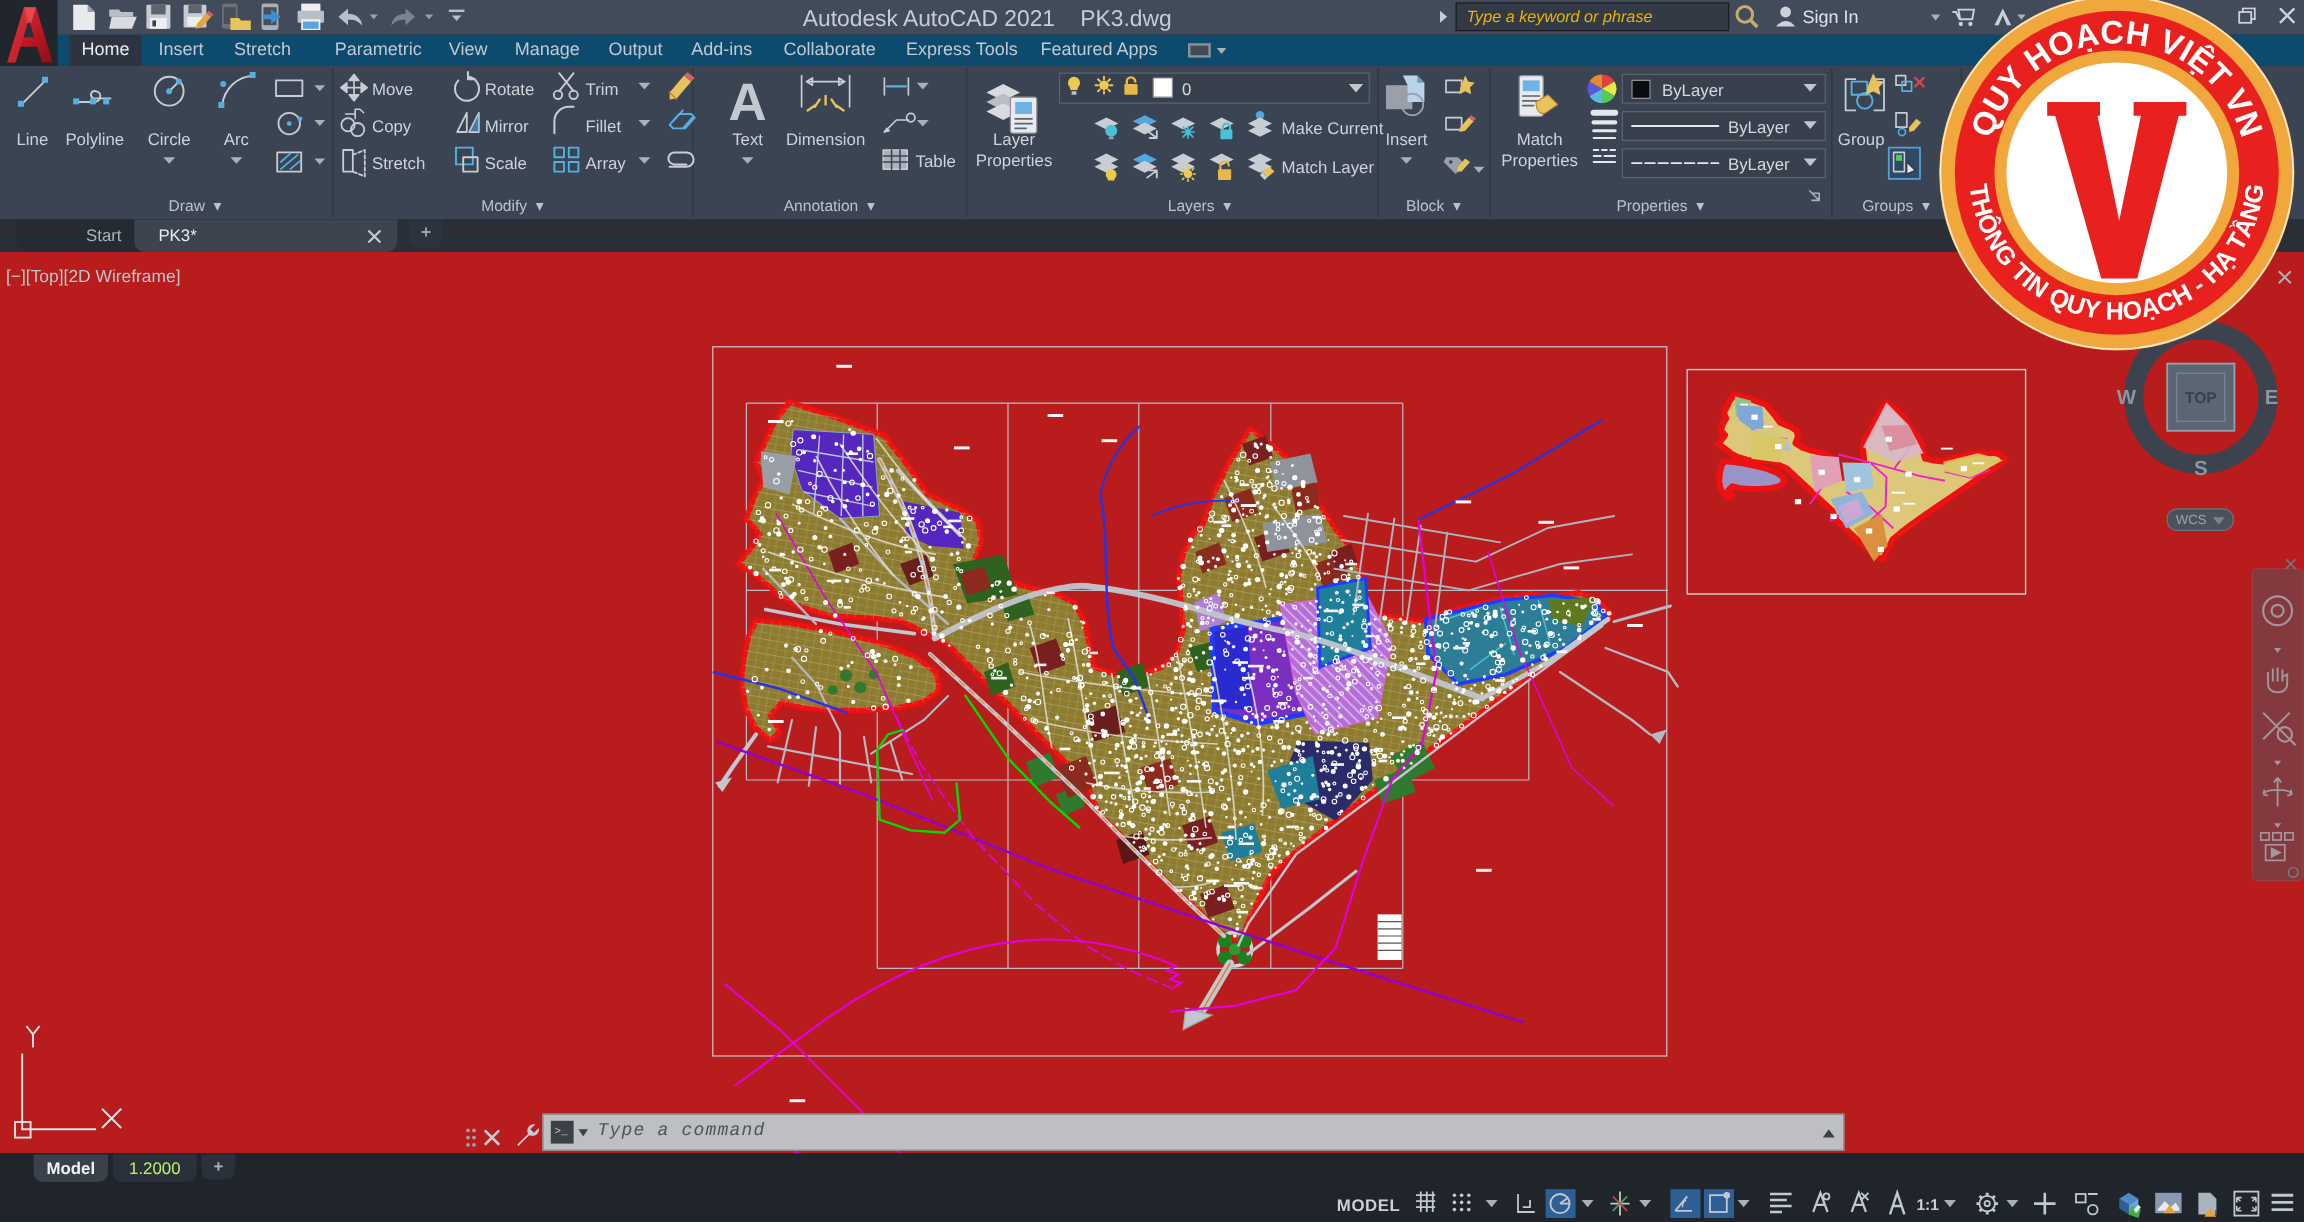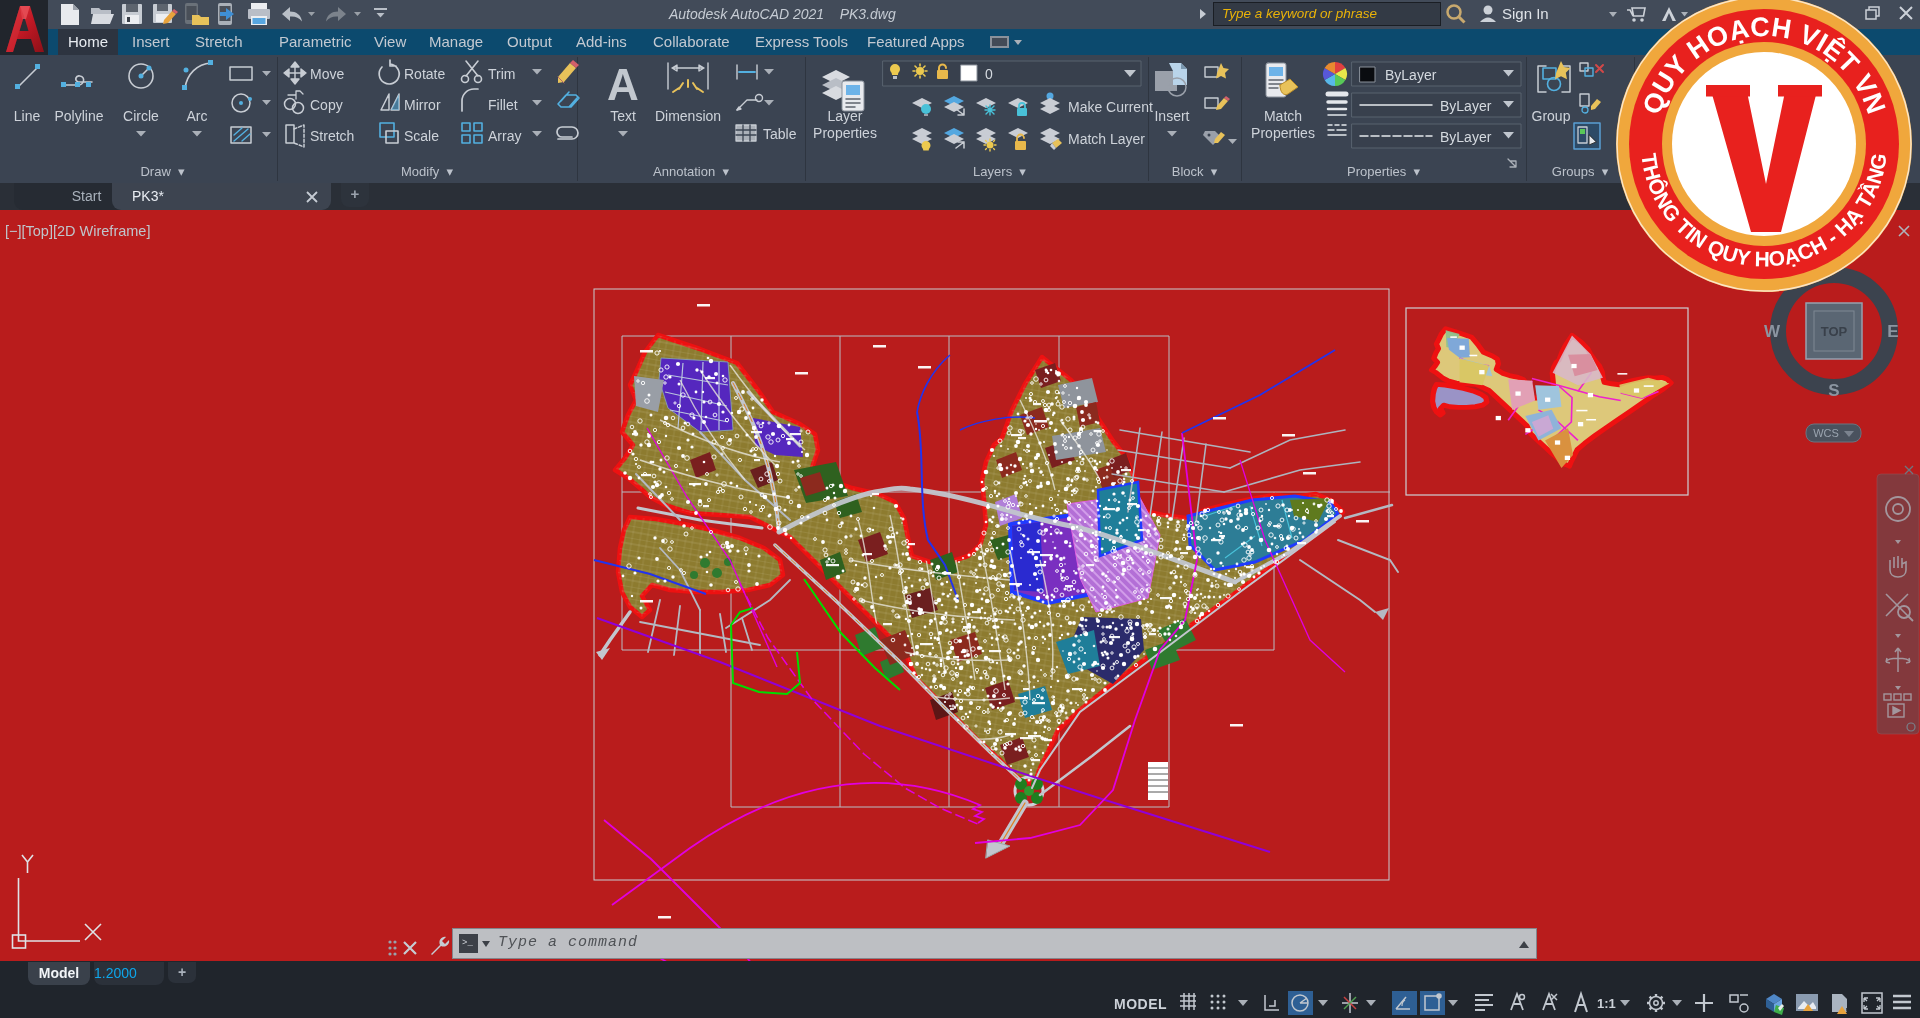--- a/index.html
+++ b/index.html
@@ -6,21 +6,21 @@
   html,body { width:1920px; height:1018px; overflow:hidden; background:#212830;
     font-family:"Liberation Sans", sans-serif; }
   .abs { position:absolute; }
   #titlebar { position:absolute; left:0; top:0; width:1920px; height:29px; background:#424b59; }
   #logo { position:absolute; left:0; top:0; width:48px; height:55px; background:#21252c; z-index:3; }
   #tabrow { position:absolute; left:0; top:29px; width:1920px; height:26px; background:#0c4a6e; }
   #ribbon { position:absolute; left:0; top:55px; width:1920px; height:128px; background:#3b4452; }
   #filetabs { position:absolute; left:0; top:183px; width:1920px; height:27px; background:#2a2f37; }
   #canvas { position:absolute; left:0; top:210px; width:1920px; height:751px; background:#b91c1c; }
   #bottombar { position:absolute; left:0; top:961px; width:1920px; height:57px; background:#20252c; }
-  .ttxt { color:#c6ccd4; font-size:14px;font-style:italic; }
+  .ttxt { color:#c6ccd4; font-size:19px; }
   .rtab { position:absolute; top:0; height:26px; line-height:26px; color:#c3c9d1; font-size:15px; }
   .panel-label { position:absolute; bottom:4px; width:100%; text-align:center; color:#bcc2cb; font-size:13px; }
   .pdiv { position:absolute; top:2px; width:1px; height:124px; background:#2e3540; }
   svg text { font-family:"Liberation Sans", sans-serif; }
 </style>
 </head>
 <body>
 
 <div id="logo">
   <svg width="48" height="55" viewBox="0 0 48 55">
@@ -2589,21 +2589,21 @@
   <div class="abs" style="left:9px;top:9px;color:#cfd3d8;font-size:9px;font-family:'Liberation Mono',monospace;">&gt;_</div>
   <div class="abs" style="left:29px;top:12px;width:0;height:0;border-top:6px solid #3c4047;border-left:4.5px solid transparent;border-right:4.5px solid transparent;"></div>
   <div class="abs" style="left:45px;top:5px;color:#4f5256;font-size:15px;font-style:italic;font-family:'Liberation Mono',monospace;letter-spacing:1px;">Type a command</div>
   <div class="abs" style="left:1066px;top:12px;width:0;height:0;border-bottom:7px solid #3c4047;border-left:5px solid transparent;border-right:5px solid transparent;"></div>
 </div>
 
 </div>
 
 <div id="bottombar">
   <div class="abs" style="left:28px;top:1px;width:62px;height:23px;background:#3a414b;border-radius:0 0 8px 8px;color:#f2f5f8;font-weight:bold;font-size:14px;text-align:center;line-height:22px;">Model</div>
-  <div class="abs" style="left:94px;top:1px;width:70px;height:23px;background:#2b313a;border-radius:0 0 8px 8px;color:#0ea5e9;font-size:14px;text-align:left;line-height:22px;">1.2000</div>
+  <div class="abs" style="left:94px;top:1px;width:70px;height:23px;background:#2b313a;border-radius:0 0 8px 8px;color:#bef264;font-size:14px;text-align:center;line-height:22px;">1.2000</div>
   <div class="abs" style="left:168px;top:1px;width:28px;height:21px;background:#2b313a;border-radius:0 0 7px 7px;color:#aab2bc;font-size:14px;font-weight:bold;text-align:center;line-height:20px;">+</div>
   <svg class="abs" style="left:1100px;top:28px" width="820" height="29" viewBox="0 0 820 29">
   <text x="14" y="20" font-size="14" fill="#ccd1d8" font-weight="bold" letter-spacing="0.5">MODEL</text>
   <g stroke="#c2c8cf" fill="none" stroke-width="1.5">
 
     <path d="M80 7 h16 M80 12 h16 M80 17 h16 M84 4 v17 M89 4 v17 M94 4 v17"></path>
 
     <g fill="#c2c8cf" stroke="none">
       <circle cx="112" cy="7" r="1.5"></circle>
           <circle cx="118" cy="7" r="1.5"></circle>

